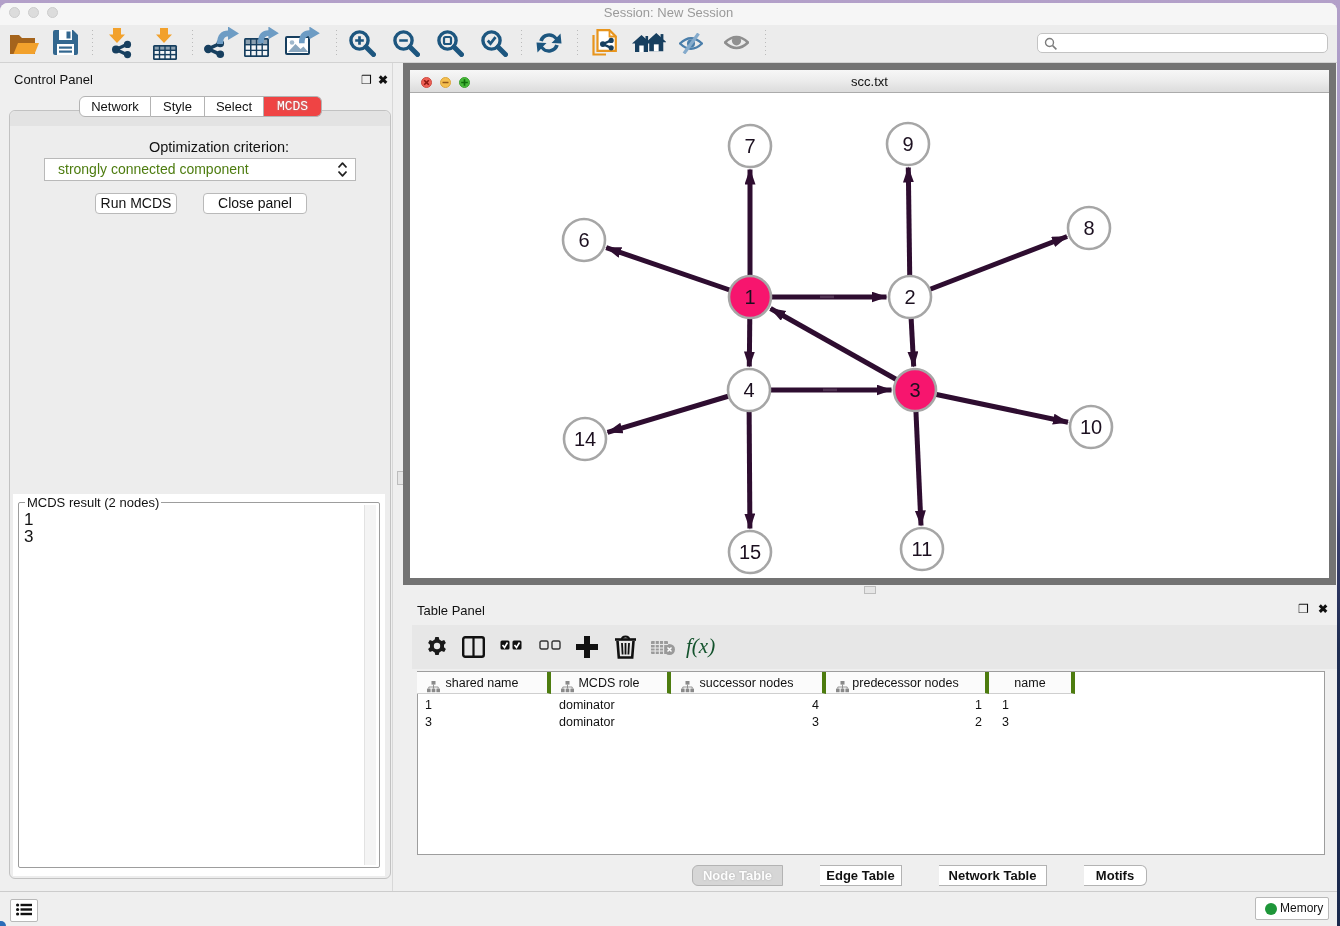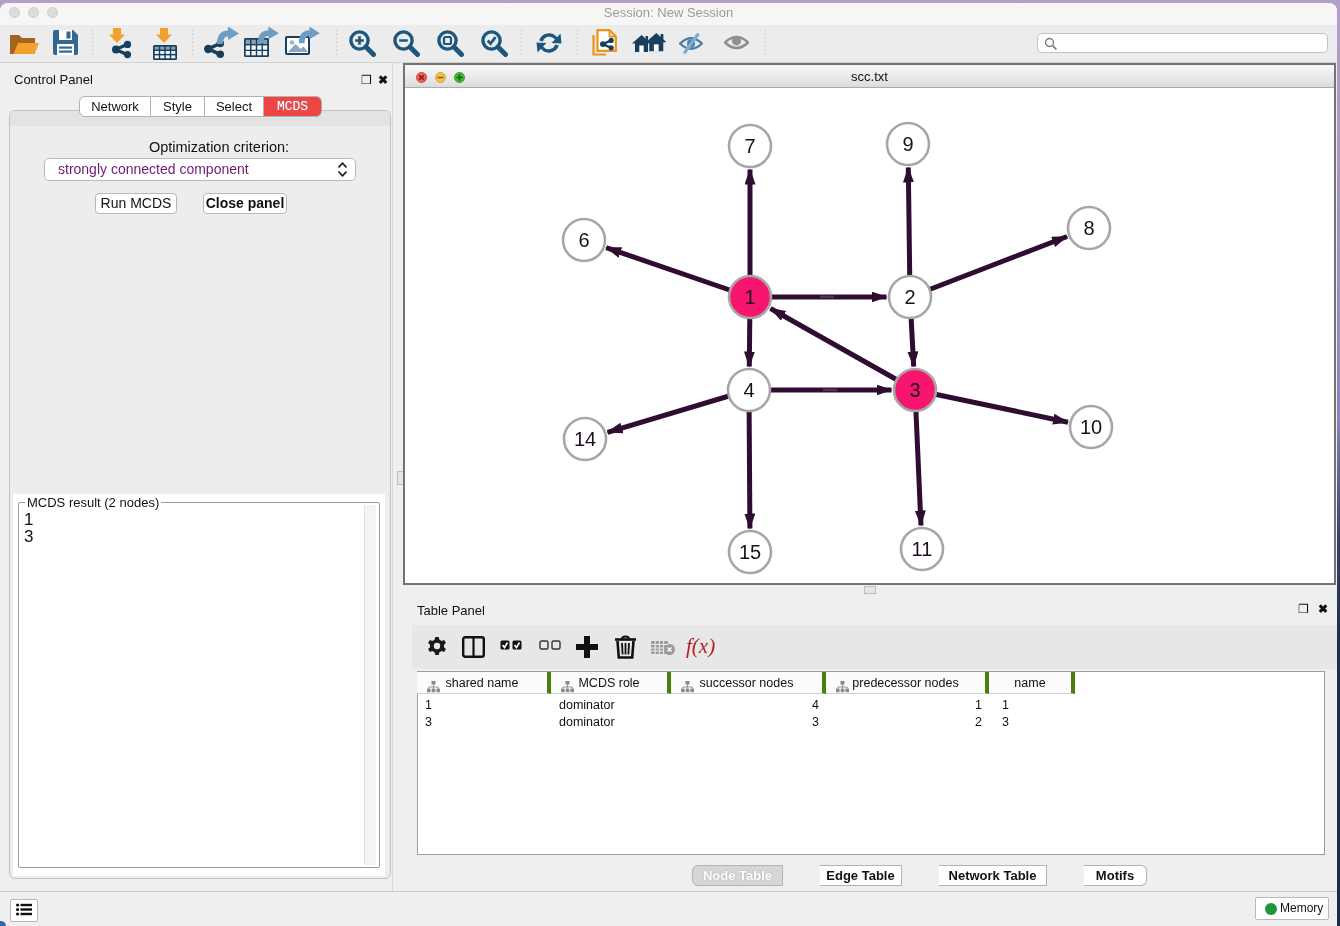--- a/index.html
+++ b/index.html
@@ -18,32 +18,32 @@
 .cp-title { position:absolute; left:14px; top:69px; font-size:13px; color:#111; }
 .panel-btn { position:absolute; font-size:12px; color:#111; }
 .tabbar { position:absolute; display:flex; }
 .tab { border:1px solid #b3b3b3; border-left:none; background:#fff; color:#111; font-size:13px; text-align:center; line-height:19px; height:21px; }
 .tab.first { border-left:1px solid #b3b3b3; border-radius:6px 0 0 6px; }
 .tab.last { border-radius:0 6px 6px 0; }
 .tab.sel { background:#ef4444; color:#fff; text-shadow:0 0 2px #9d9d9d;font-family:Liberation Mono, monospace; }
 .cp-box { position:absolute; left:9px; top:107px; width:382px; height:769px; border:1px solid #c2c2c2; border-radius:6px; background:#ededed; }
 .cp-box .band { position:absolute; left:0; top:0; width:100%; height:15px; background:#e3e3e3; border-radius:6px 6px 0 0; }
 .opt-label { position:absolute; left:0; top:136px; width:400px; text-align:center; font-size:14.5px; color:#111;padding-left:38px; }
-.combo { position:absolute; left:44px; top:155px; width:312px; height:23px; background:#fff; border:1px solid #b9b9b9; border-radius:5px; font-size:14px; color:#701a75; line-height:21px; padding-left:13px; }
+.combo { position:absolute; left:44px; top:155px; width:312px; height:23px; background:#fff; border:1px solid #b9b9b9; border-radius:0; font-size:14px; color:#4d7c0f; line-height:21px; padding-left:13px; }
 .btn { position:absolute; height:21px; background:#fff; border:1px solid #b9b9b9; border-radius:4px; font-size:14px; color:#111; text-align:center; line-height:19px; }
 .fieldset-wrap { position:absolute; left:13px; top:491px; width:372px; height:382px; background:#fff; }
 .fieldset { position:absolute; left:5px; top:8px; width:362px; height:366px; border:1px solid #9d9d9d; border-radius:2px; }
 .fieldset .legend { position:absolute; left:6px; top:-8px; background:#fff; padding:0 2px; font-size:13px; color:#111; }
 .fieldset .content { position:absolute; left:5px; top:8px; font-size:17px; color:#111; line-height:17px; }
 .fieldset .sb { position:absolute; right:3px; top:2px; bottom:2px; width:12px; background:#f4f4f4; border-left:1px solid #e2e2e2; }
 
 .vdiv { position:absolute; left:392px; top:60px; width:1px; height:828px; background:#d8d8d8; }
 .grip { position:absolute; background:#e6e6e6; border:1px solid #bdbdbd; }
 
-.netwin { position:absolute; left:403px; top:60px; width:933px; height:522px; border:2px solid #737373; background:#fff; }
+.netwin { position:absolute; left:403px; top:60px; width:933px; height:522px; border:7px solid #737373; background:#fff; }
 .net-title { position:absolute; left:0; top:0; width:100%; height:23px; background:linear-gradient(180deg,#f7f7f7 0%,#ededed 45%,#dcdcdc 100%); border-bottom:1px solid #ababab; }
 .net-title .txt { position:absolute; width:100%; text-align:center; font-size:13px; color:#111; line-height:23px; }
 .light { position:absolute; top:6.5px; width:11px; height:11px; border-radius:50%; }
 
 .tp-title { position:absolute; left:417px; top:600px; font-size:13px; color:#111; }
 .tp-toolbar { position:absolute; left:412px; top:622px; width:925px; height:44px; background:#e7e7e7; }
 .table-box { position:absolute; left:417px; top:668px; width:908px; height:184px; background:#fff; border:1px solid #9d9d9d; }
 .th { position:absolute; top:0; height:22px; overflow:hidden; background:#fbfbfb; border-right:4px solid #4d7c0f; border-bottom:1px solid #cfcfcf; font-size:12.5px; color:#111; text-align:center; line-height:22px; }
 .td { position:absolute; font-size:12.5px; color:#111; height:16px; line-height:16px; }
 .btab { border:1px solid #b3b3b3; border-left:none; background:#fff; color:#111; font-size:13px; font-weight:700; text-align:center; line-height:19px; height:21px; }
@@ -227,21 +227,21 @@
     <div class="tab" style="width:54px;">Style</div>
     <div class="tab" style="width:59px;">Select</div>
     <div class="tab last sel" style="width:58px;">MCDS</div>
   </div>
   <div class="opt-label">Optimization criterion:</div>
   <div class="combo">strongly connected component<svg width="11" height="15" viewBox="0 0 11 15" style="position:absolute; right:7px; top:3px;">
         <path d="M1.5 5.5 L5.5 1.2 L9.5 5.5" fill="none" stroke="#222" stroke-width="1.8" stroke-linejoin="round"></path>
         <path d="M1.5 9.5 L5.5 13.8 L9.5 9.5" fill="none" stroke="#222" stroke-width="1.8" stroke-linejoin="round"></path>
       </svg></div>
   <div class="btn" style="left:95px; top:190px; width:82px;">Run MCDS</div>
-  <div class="btn" style="left:203px; top:190px; width:84px;font-weight:bold;">Close panel</div>
+  <div class="btn" style="left:203px; top:190px; width:104px;">Close panel</div>
   <div class="fieldset-wrap">
     <div class="fieldset">
       <div class="legend">MCDS result (2 nodes)</div>
       <div class="content">1<br>3</div>
       <div class="sb"></div>
     </div>
   </div>
 
   <div class="vdiv"></div>
   <div class="grip" style="left:397px; top:468px; width:9px; height:14px;"></div>
@@ -365,21 +365,21 @@
 <g stroke="#e7e7e7" stroke-width="1.1">
           <line x1="0" y1="4.5" x2="17" y2="4.5"></line>
           <line x1="0" y1="8" x2="13" y2="8"></line>
           <line x1="0" y1="11" x2="13" y2="11"></line>
           <line x1="4.2" y1="1" x2="4.2" y2="14"></line>
           <line x1="8.4" y1="1" x2="8.4" y2="14"></line>
           <line x1="12.6" y1="1" x2="12.6" y2="14"></line>
         </g>
 <path d="M16.5 7.5 L20.5 11.5 M20.5 7.5 L16.5 11.5" stroke="#fff" stroke-width="1.4"></path>
       </svg>
-      <div class="ticon" style="left:274px; top:9px; font-family:'Liberation Serif', serif; font-style:italic; font-size:21px; color:#b91c1c;">f(x)</div>
+      <div class="ticon" style="left:274px; top:9px; font-family:'Liberation Serif', serif; font-style:italic; font-size:21px; color:#14532d;">f(x)</div>
     </div>
   <div class="table-box" id="tablebox">
       <div class="th" style="left:-1px; width:134px;"><span style="position:absolute; left:10px; top:5px;"><svg width="13" height="12" viewBox="0 0 13 12" style="vertical-align:-1px;">
             <g fill="#8a8a8a">
               <rect x="4.5" y="0" width="4" height="3.6"></rect>
               <rect x="0" y="7.6" width="3.6" height="3.6"></rect>
               <rect x="4.7" y="7.6" width="3.6" height="3.6"></rect>
               <rect x="9.4" y="7.6" width="3.6" height="3.6"></rect>
             </g>
             <g stroke="#8a8a8a" stroke-width="0.9" fill="none">

